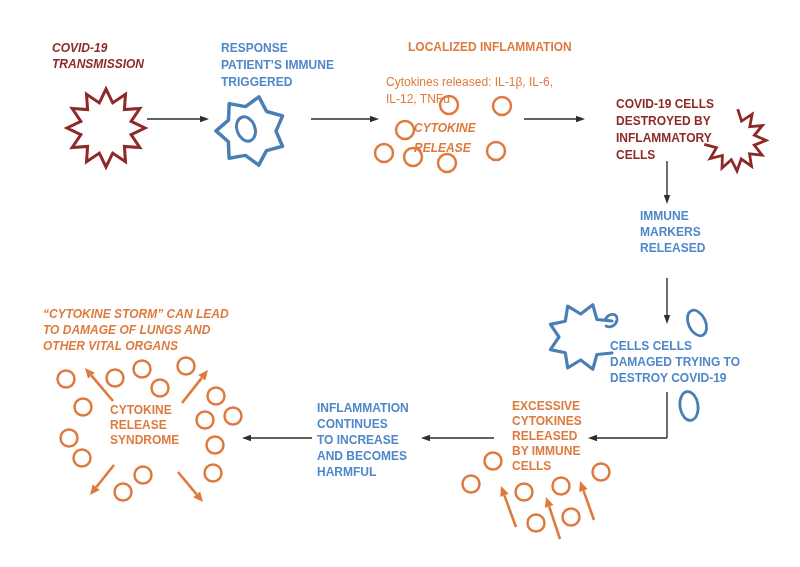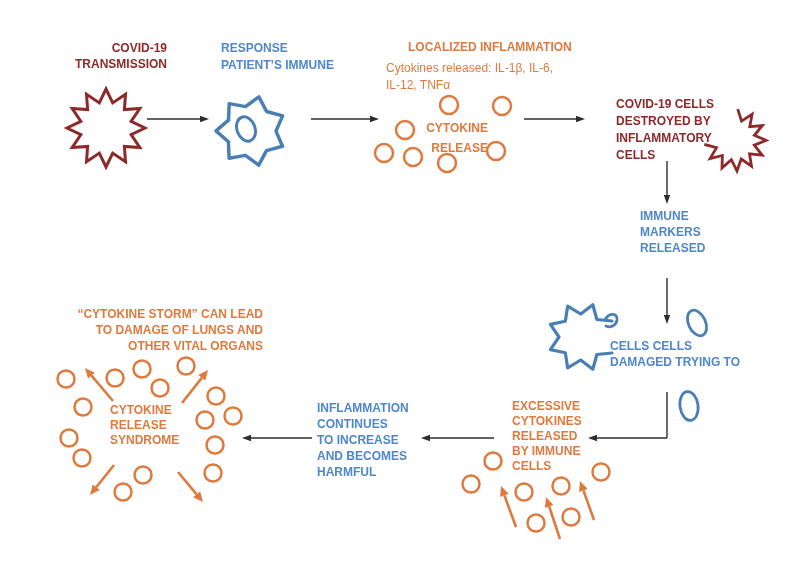--- a/index.html
+++ b/index.html
@@ -1,24 +1,24 @@
 <!DOCTYPE html>
 <html><head>
 <meta charset="utf-8">
 <style>
   html,body{margin:0;padding:0;background:#ffffff;}
   #stage{position:relative;width:800px;height:567px;background:#ffffff;overflow:hidden;
          font-family:"Liberation Sans",sans-serif;}
   #shapes{position:absolute;left:0;top:0;width:800px;height:567px;}
   .txt{position:absolute;font-weight:bold;font-size:12px;line-height:16px;white-space:nowrap;}
-  .ctr{text-align:right;white-space:normal;}
+  .ctr{text-align:left;white-space:normal;font-style:italic;}
   .red{color:#8e2929;}
   .blue{color:#4e87cb;}
   .orange{color:#de7a3e;}
-  .reg{font-weight:normal;}
+  .reg{font-weight:normal;margin-top:14px;}
 </style>
 </head>
 <body>
 
 <div id="stage">
 
   <svg id="shapes" viewBox="0 0 800 567" xmlns="http://www.w3.org/2000/svg">
       <path d="M106.0,89.0 L112.7,102.9 L125.5,94.2 L124.4,109.6 L139.8,108.5 L131.1,121.3 L145.0,128.0 L131.1,134.7 L139.8,147.5 L124.4,146.4 L125.5,161.8 L112.7,153.1 L106.0,167.0 L99.3,153.1 L86.5,161.8 L87.6,146.4 L72.2,147.5 L80.9,134.7 L67.0,128.0 L80.9,121.3 L72.2,108.5 L87.6,109.6 L86.5,94.2 L99.3,102.9 Z" fill="none" stroke="#8e2929" stroke-width="3" stroke-miterlimit="6"></path>
       <path d="M258.9,96.9 L266.6,111.5 L282.6,115.9 L276.0,131.1 L282.5,146.3 L266.5,150.6 L258.7,165.1 L245.4,155.4 L229.1,158.3 L228.4,141.8 L216.0,130.9 L228.5,120.1 L229.2,103.6 L245.5,106.6 Z" fill="none" stroke="#4a7fb5" stroke-width="3.5" stroke-linejoin="round" stroke-linecap="round"></path>
       <ellipse cx="246" cy="129" rx="9" ry="12.5" transform="rotate(-20 246 129)" fill="none" stroke="#4a7fb5" stroke-width="3"></ellipse>
@@ -90,20 +90,21 @@
     </svg>
 
   <div class="txt red ctr" style="left:52px;top:40px;width:115px;">
       <div>COVID-19</div>
       <div>TRANSMISSION</div>
     </div>
 
   <div class="txt blue" style="left:221px;top:40px;line-height:17px;">
       <div>RESPONSE</div>
       <div>PATIENT’S IMMUNE</div>
+      <div>TRIGGERED</div>
     </div>
 
   <div class="txt orange" style="left:389px;top:39px;margin-left:19px;">LOCALIZED INFLAMMATION</div>
 
   <div class="txt orange reg" style="left:386px;top:60px;line-height:17px;">
       <div>Cytokines released: IL-1β, IL-6,</div>
       <div>IL-12, TNFα</div>
     </div>
 
   <div class="txt orange ctr" style="left:414px;top:118px;width:74px;line-height:20px;">
@@ -120,20 +121,21 @@
 
   <div class="txt blue" style="left:640px;top:208px;">
       <div>IMMUNE</div>
       <div>MARKERS</div>
       <div>RELEASED</div>
     </div>
 
   <div class="txt blue" style="left:610px;top:338px;">
       <div>CELLS CELLS</div>
       <div>DAMAGED TRYING TO</div>
+      <div>DESTROY COVID-19</div>
     </div>
 
   <div class="txt orange" style="left:512px;top:399px;line-height:15px;">
       <div>EXCESSIVE</div>
       <div>CYTOKINES</div>
       <div>RELEASED</div>
       <div>BY IMMUNE</div>
       <div>CELLS</div>
     </div>
 

